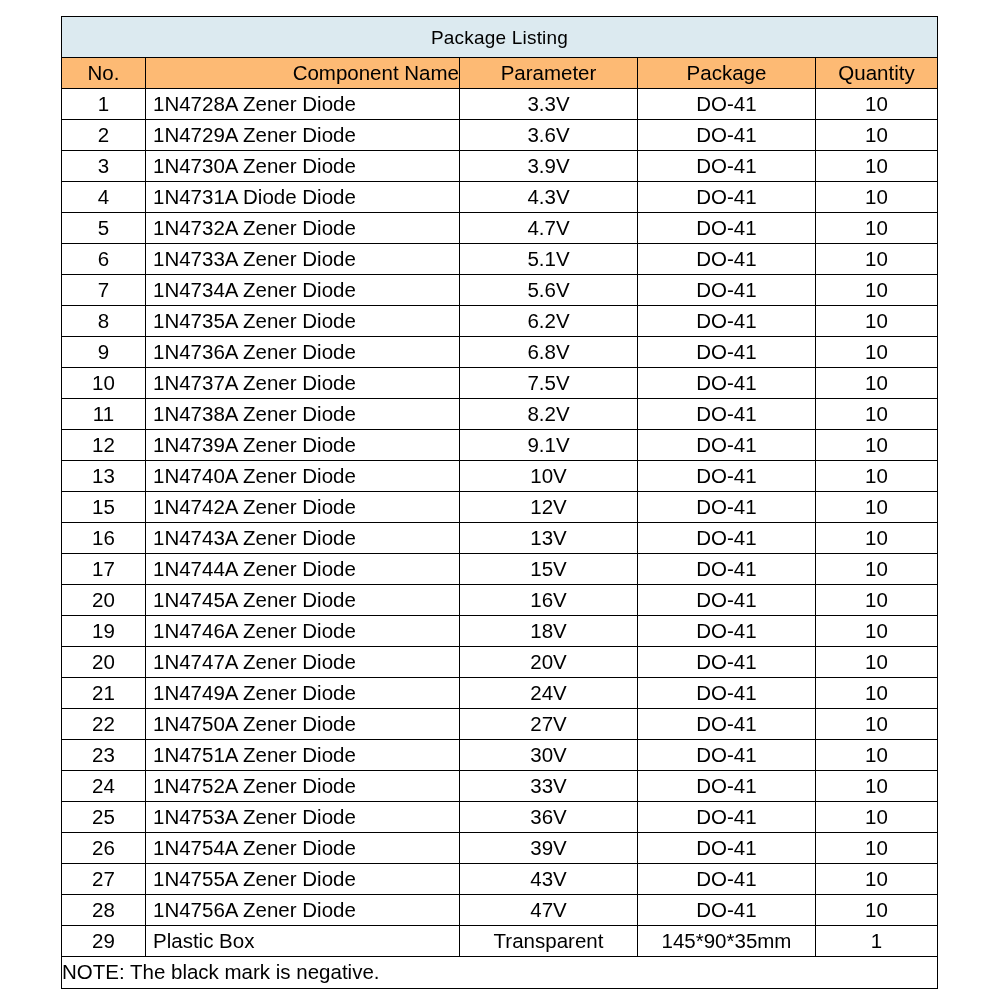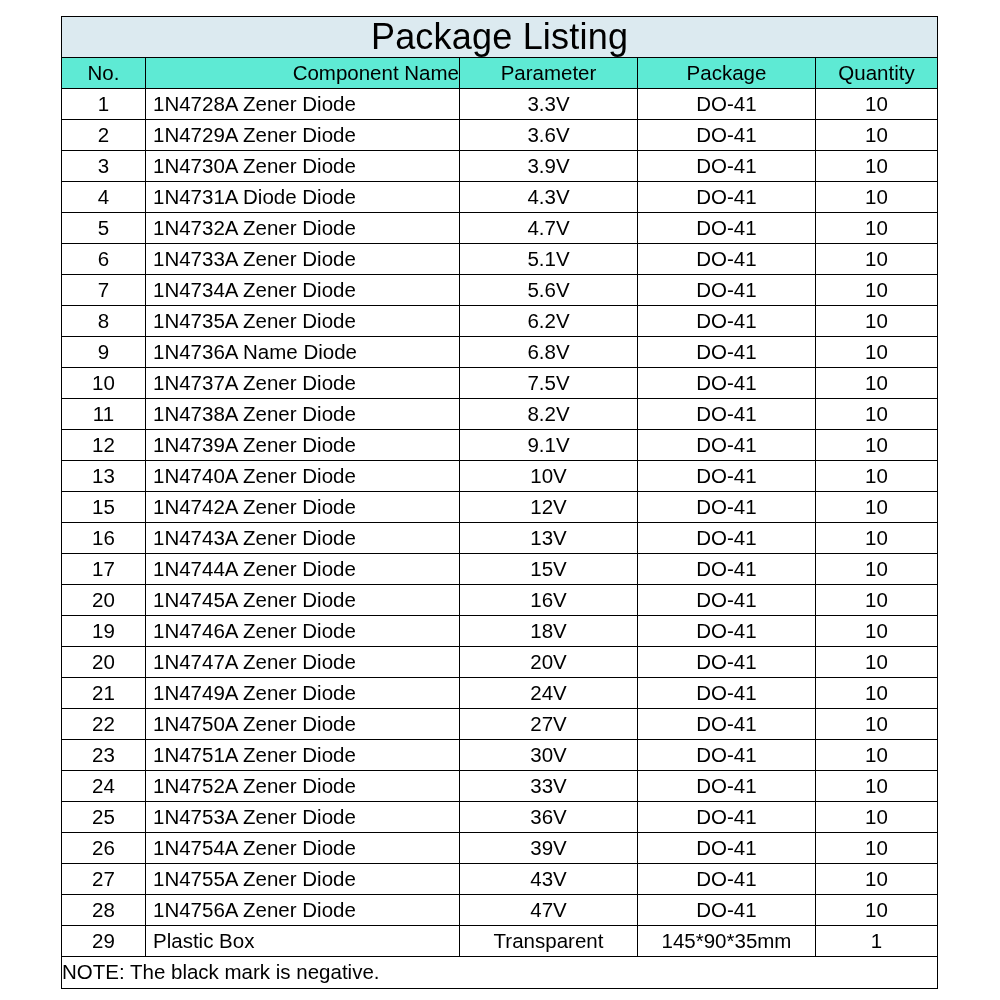--- a/index.html
+++ b/index.html
@@ -45,25 +45,25 @@
   col.c-no   { width: 84px; }
   col.c-name { width: 314px; }
   col.c-par  { width: 178px; }
   col.c-pkg  { width: 178px; }
   col.c-qty  { width: 122px; }
 
   .title-cell {
     background: #dceaf0;
     height: 40px;
     text-align: center;
-    font-size: 36px;
+    font-size: 19px;
     letter-spacing: 0.2px;
   }
   .header-cell {
-    background: #5eead4;
+    background: #fdba74;
     height: 30px;
     font-size: 20.5px;
     text-align: center;
   }
   .header-cell.align-left {
     text-align: right;
     padding-left: 7px;
   }
   .data-cell {
     height: 30px;
@@ -159,21 +159,21 @@
           </tr>
           <tr>
             <td class="data-cell">8</td>
             <td class="data-cell align-left">1N4735A Zener Diode</td>
             <td class="data-cell">6.2V</td>
             <td class="data-cell">DO-41</td>
             <td class="data-cell">10</td>
           </tr>
           <tr>
             <td class="data-cell">9</td>
-            <td class="data-cell align-left">1N4736A Name Diode</td>
+            <td class="data-cell align-left">1N4736A Zener Diode</td>
             <td class="data-cell">6.8V</td>
             <td class="data-cell">DO-41</td>
             <td class="data-cell">10</td>
           </tr>
           <tr>
             <td class="data-cell">10</td>
             <td class="data-cell align-left">1N4737A Zener Diode</td>
             <td class="data-cell">7.5V</td>
             <td class="data-cell">DO-41</td>
             <td class="data-cell">10</td>

